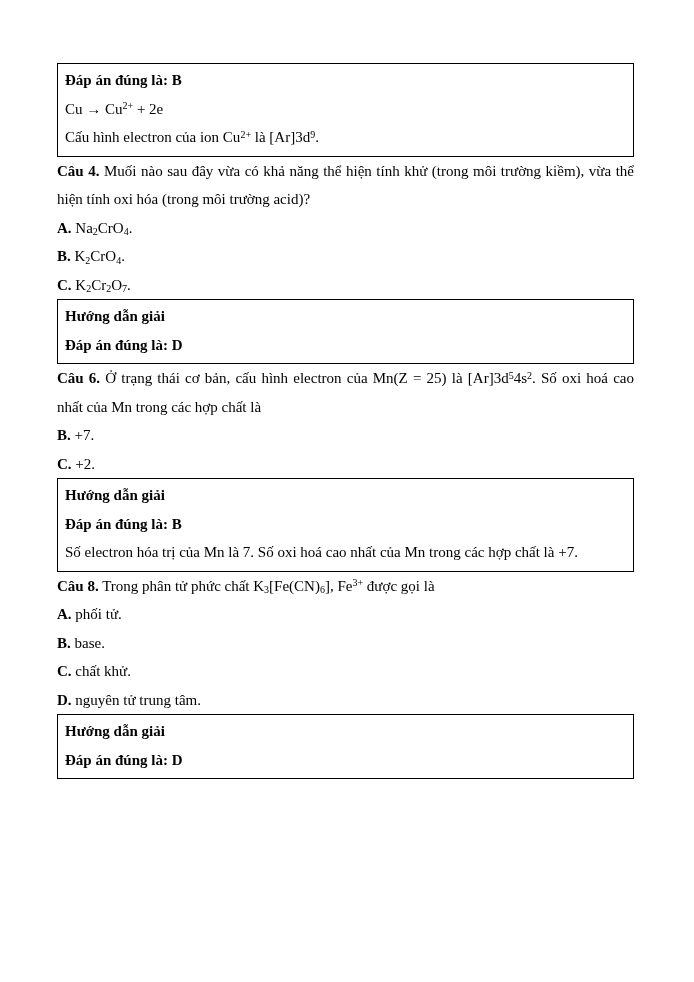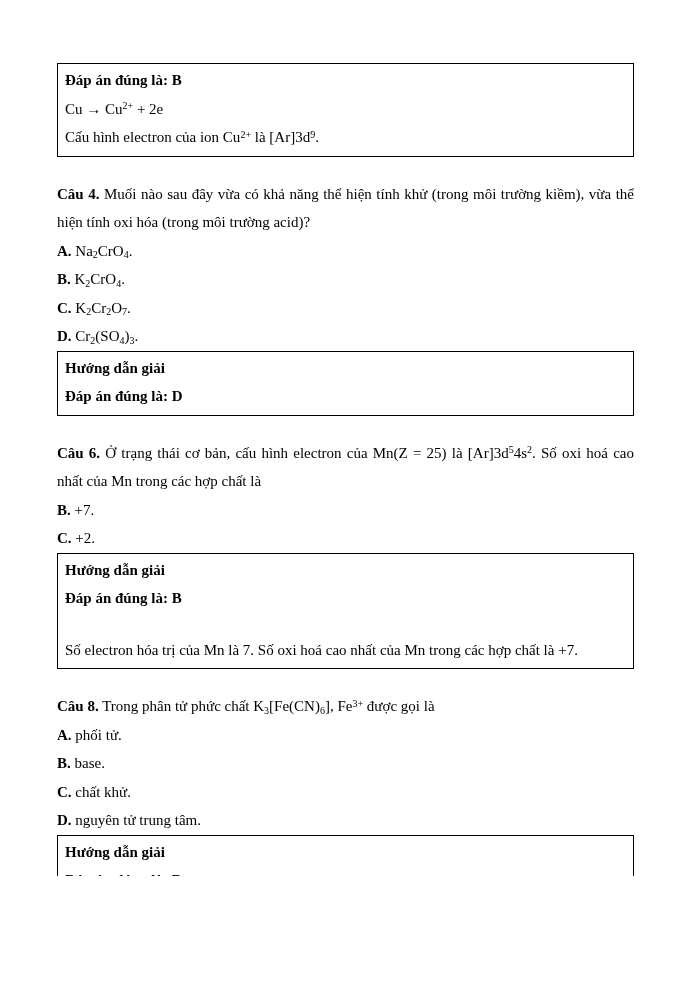--- a/index.html
+++ b/index.html
@@ -18,21 +18,21 @@
   .content {
     position: absolute;
     left: 57px; top: 63px;
     width: 577px;
   }
   p {
     margin: 0;
     font-size: 15px;
     line-height: 28.5px;
   }
-  .just { text-align: justify; margin-top: 23px; }
+  .just { text-align: justify; }
   .b { font-weight: bold; }
   .box {
     border: 1.5px solid #000000;
     padding: 2px 7px 4px 7px;
     background: #ffffff;
   }
   sup, sub {
     font-size: 10px;
     line-height: 0;
     vertical-align: baseline;
@@ -51,21 +51,20 @@
     <div class="box">
       <p class="b">Đáp án đúng là: B</p>
       <p>Cu → Cu<sup>2+</sup> + 2e</p>
       <p>Cấu hình electron của ion Cu<sup>2+</sup> là [Ar]3d<sup>9</sup>.</p>
     </div>
 
     <p class="just"><b>Câu 4.</b><span> Muối nào sau đây vừa có khả năng thể hiện tính khử (trong môi trường kiềm), vừa thể hiện tính oxi hóa (trong môi trường acid)?</span></p>
     <p class="opt"><b>A.</b><span> Na<sub>2</sub>CrO<sub>4</sub>.</span></p>
     <p class="opt"><b>B.</b><span> K<sub>2</sub>CrO<sub>4</sub>.</span></p>
     <p class="opt"><b>C.</b><span> K<sub>2</sub>Cr<sub>2</sub>O<sub>7</sub>.</span></p>
-    <p class="opt"><b>D.</b><span> Cr<sub>2</sub>(SO<sub>4</sub>)<sub>3</sub>.</span></p>
 
     <div class="box">
       <p class="b">Hướng dẫn giải</p>
       <p class="b">Đáp án đúng là: D</p>
     </div>
 
     <p class="just"><b>Câu 6.</b><span> Ở trạng thái cơ bản, cấu hình electron của Mn(Z = 25) là [Ar]3d<sup>5</sup>4s<sup>2</sup>. Số oxi hoá cao nhất của Mn trong các hợp chất là</span></p>
     <p class="opt"><b>B.</b><span> +7.</span></p>
     <p class="opt"><b>C.</b><span> +2.</span></p>
 

